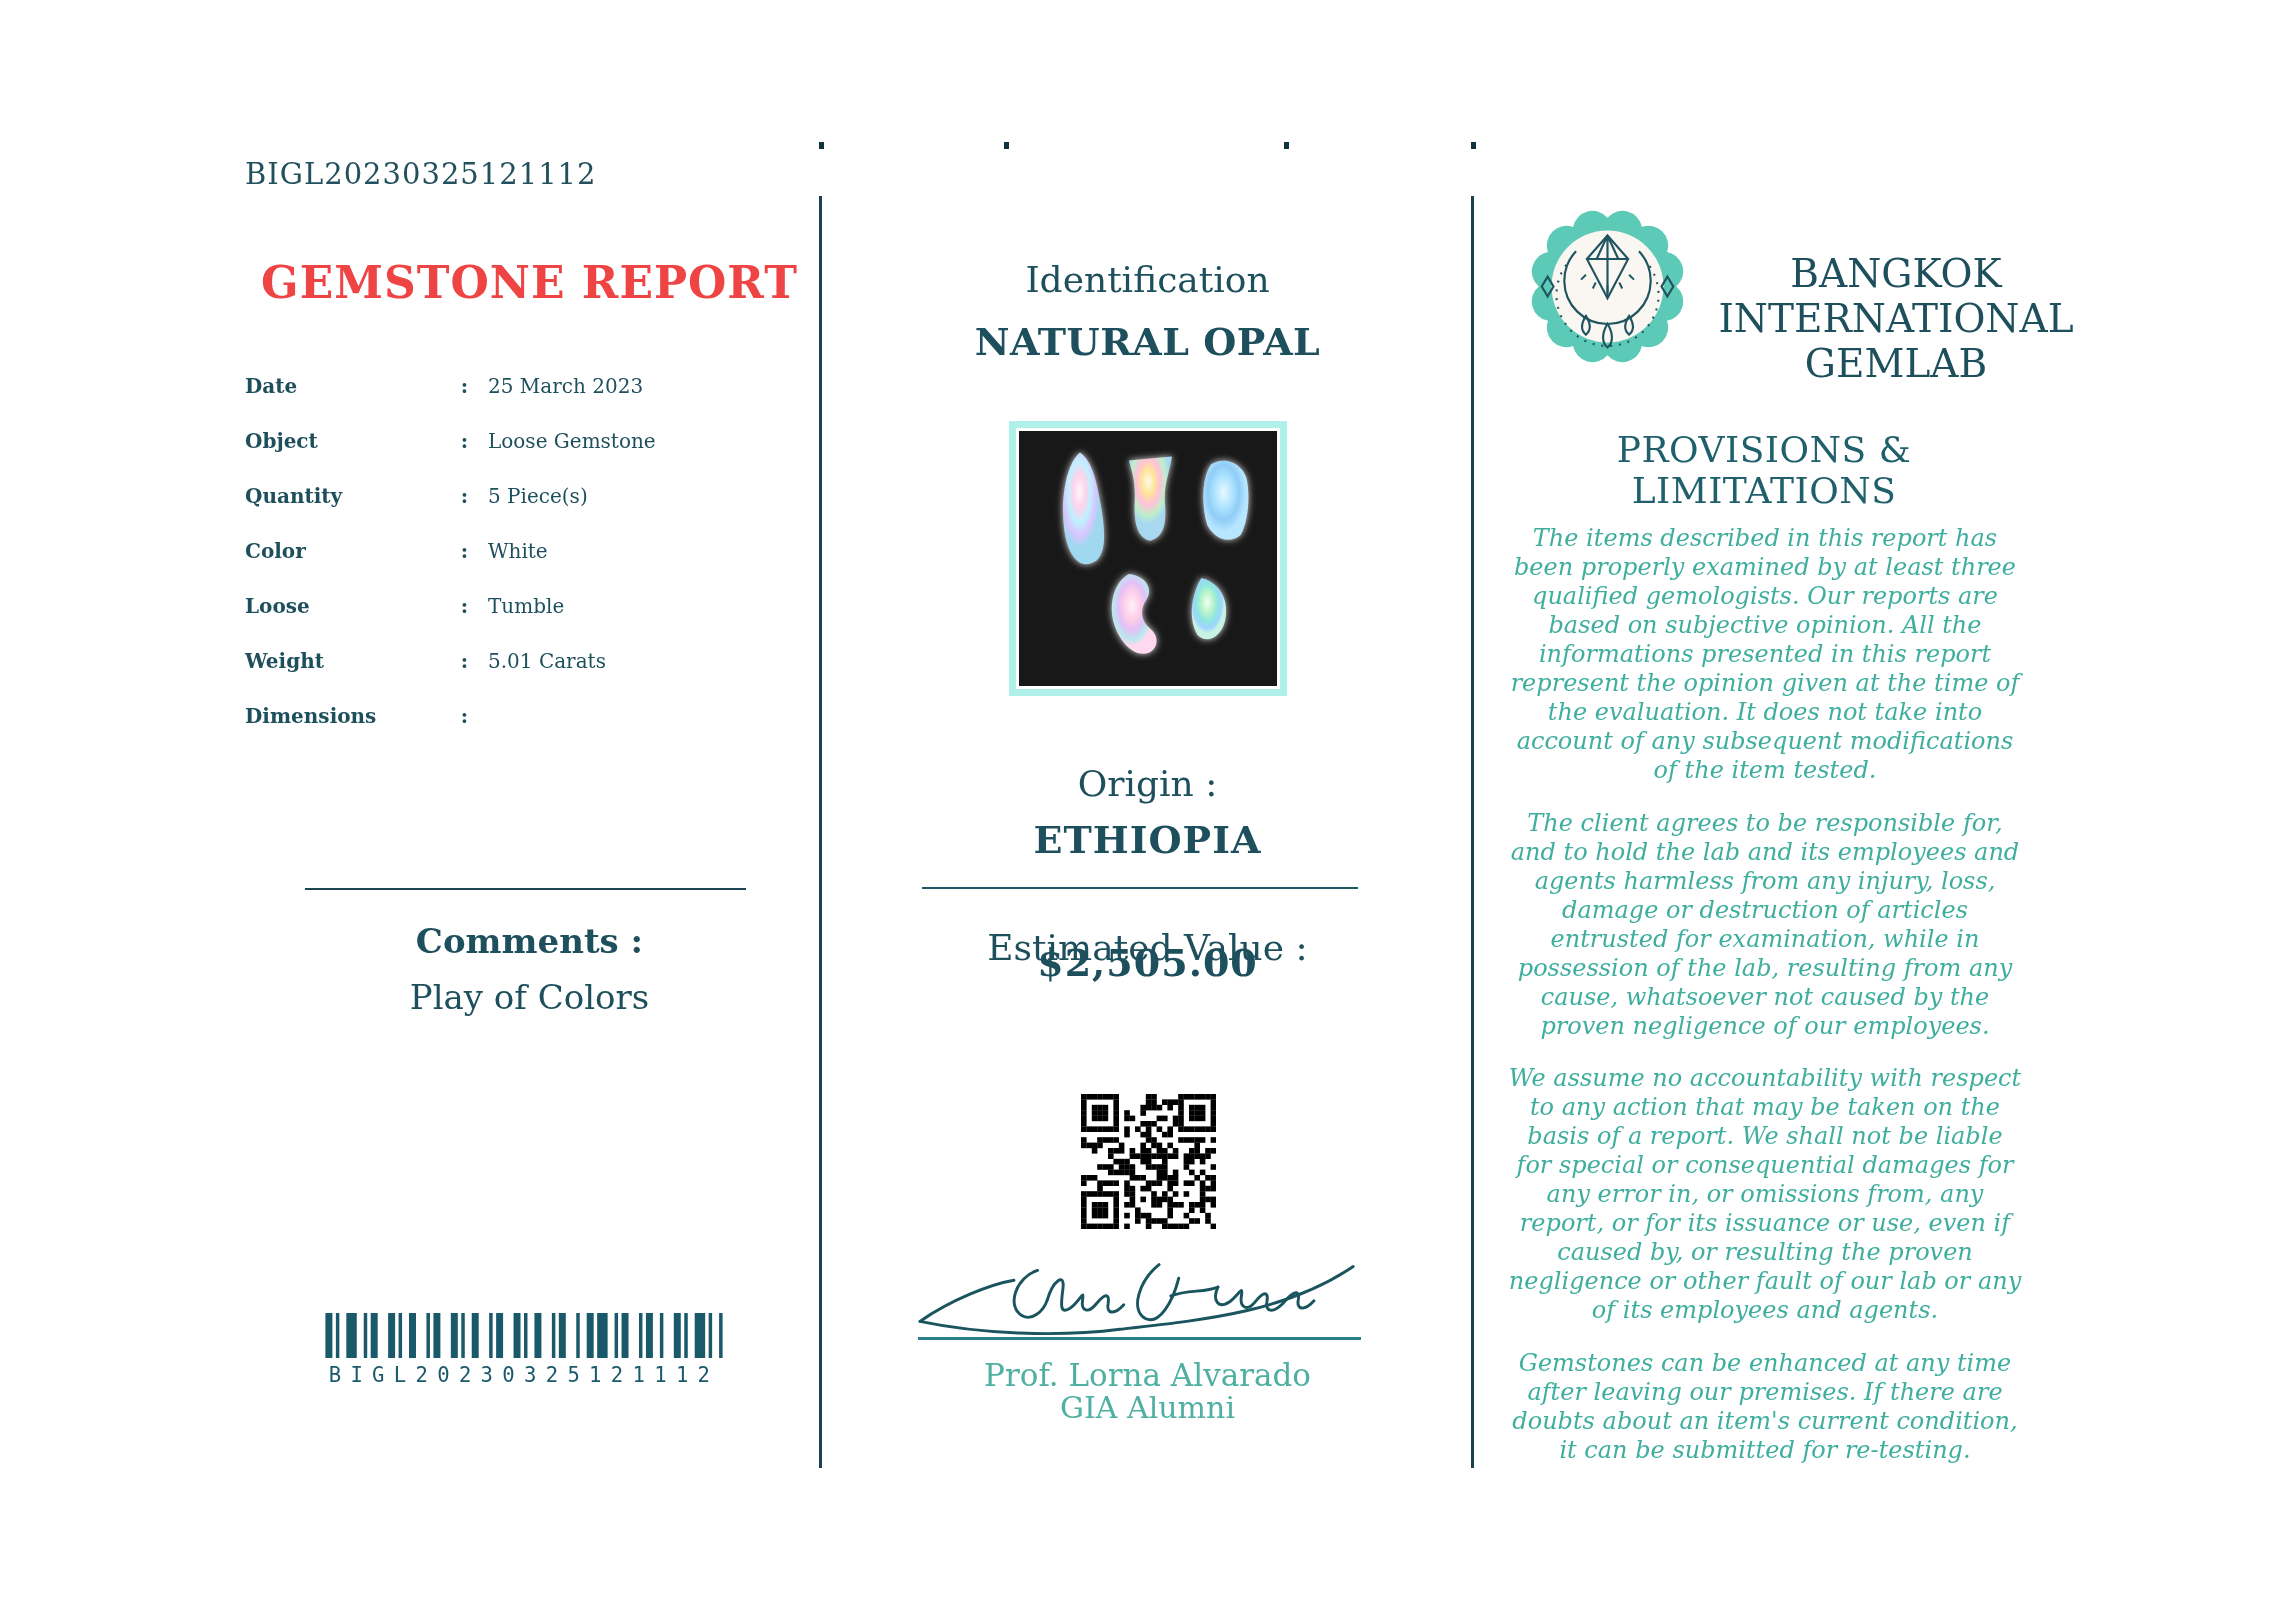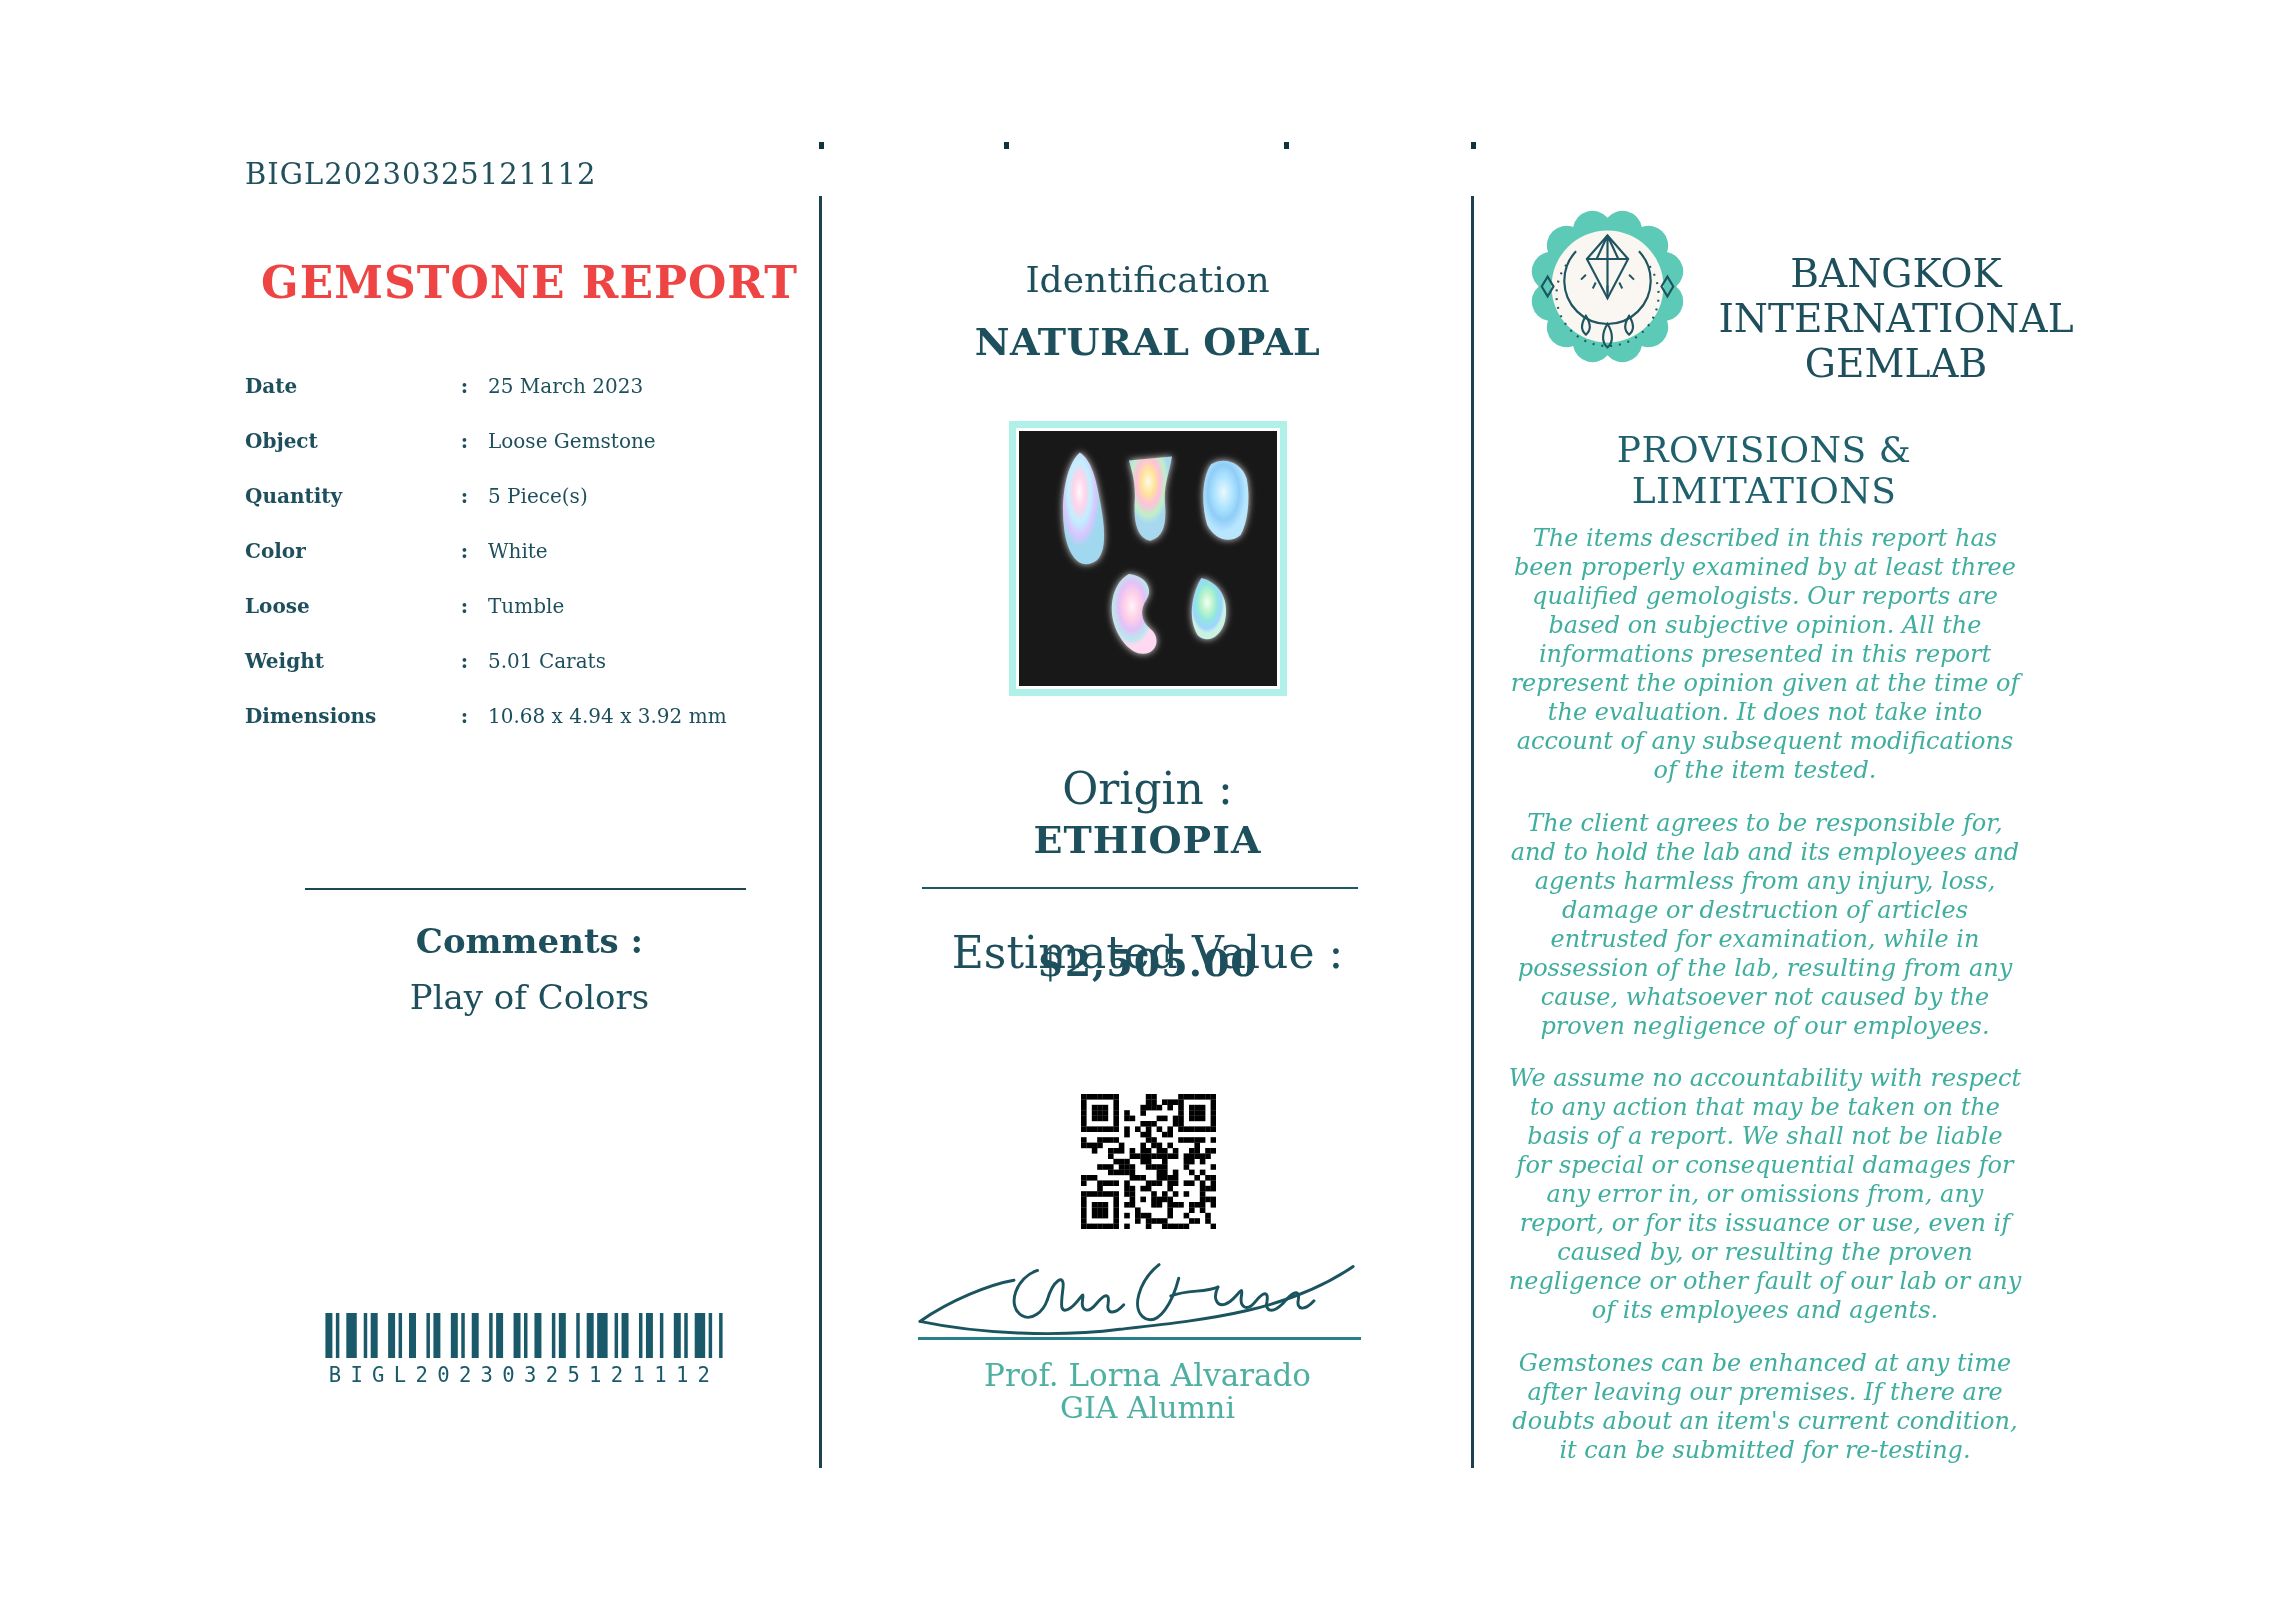--- a/index.html
+++ b/index.html
@@ -27,21 +27,21 @@
   .comments-value { font-size:34px; text-align:center; }
   .barcode-text { font-family:"DejaVu Sans Mono","Liberation Mono",monospace; font-size:20.6px;
                   letter-spacing:9.3px; color:#19596a; text-align:center; white-space:nowrap; margin-top:1px; }
 
   
   .mid-text { width:649px; left:823px; text-align:center; }
   .ident-head { font-size:36px; }
   .species { font-size:38px; font-weight:bold; letter-spacing:0.5px; }
   .photo-frame { border:7.8px solid #aff0e9; background:#181818; }
   .photo-inner { border:3.9px solid #ffffff; background:#181818; }
-  .origin-label, .est-label { font-size:44px; }
+  .origin-label, .est-label { font-size:36px; }
   .origin-value, .est-value { font-size:38px; font-weight:bold; letter-spacing:1px; }
   .mid-rule { border-top:2.9px solid #1d5a66; }
   .sig-rule { border-top:3.9px solid #27808a; }
   .sig-name { font-size:31px; color:#4fb0a1; }
   .sig-title { font-size:30px; color:#4fb0a1; }
 
   
   .lab-name { font-size:39px; line-height:45px; color:#1d4f5c; text-align:center; }
   .prov-head { font-size:36px; color:#20606c; text-align:center; letter-spacing:0.5px; }
   .prov-body { text-align:center; color:#3fae9e; font-style:italic; font-size:24px; line-height:29px; }
@@ -91,21 +91,20 @@
       <span class="detail-value">Tumble</span>
     </div>
     <div class="detail-row">
       <span class="detail-label">Weight</span>
       <span class="detail-colon">:</span>
       <span class="detail-value">5.01 Carats</span>
     </div>
     <div class="detail-row">
       <span class="detail-label">Dimensions</span>
       <span class="detail-colon">:</span>
-      <span class="detail-value">10.68 x 4.94 x 3.92 mm</span>
     </div>
   </div>
 
   <div class="abs rule" style="left:305px; top:888px; width:441px;"></div>
   <div class="abs comments-head" style="left:255px; top:921px; width:549px;">Comments :</div>
   <div class="abs comments-value" style="left:255px; top:977px; width:549px;">Play of Colors</div>
 
   <div class="abs" style="left:325px; top:1313px; width:398px;">
     <svg id="barcode-svg" width="398" height="45" viewBox="0 0 406 46">
         <rect x="0" y="0" width="7.12280701754386" height="46" fill="#19596a"></rect>

